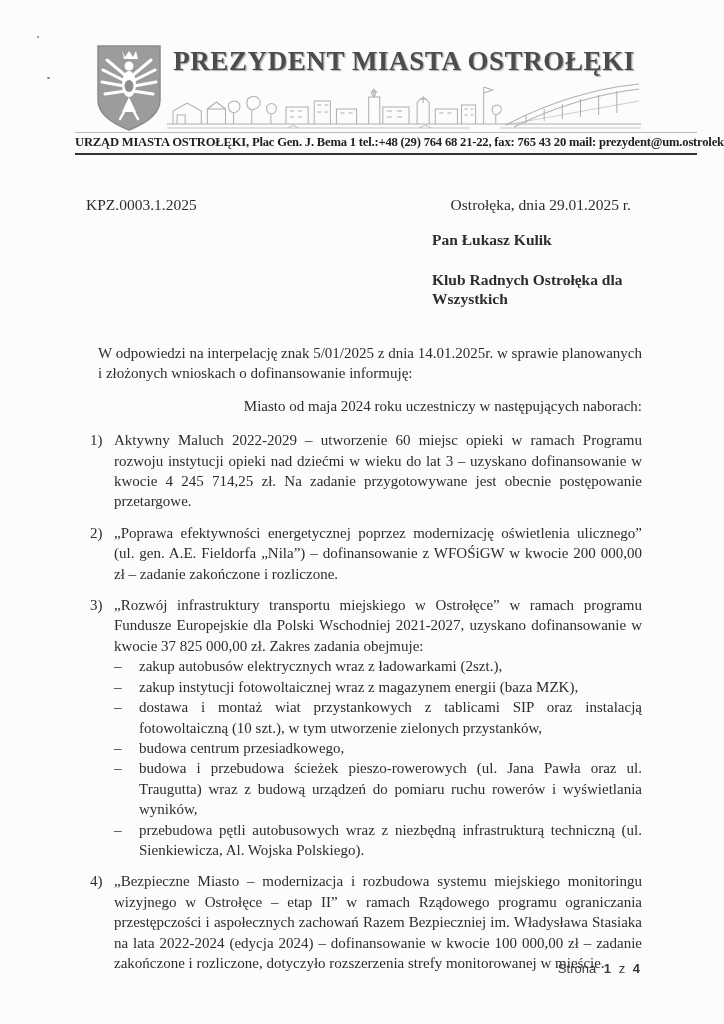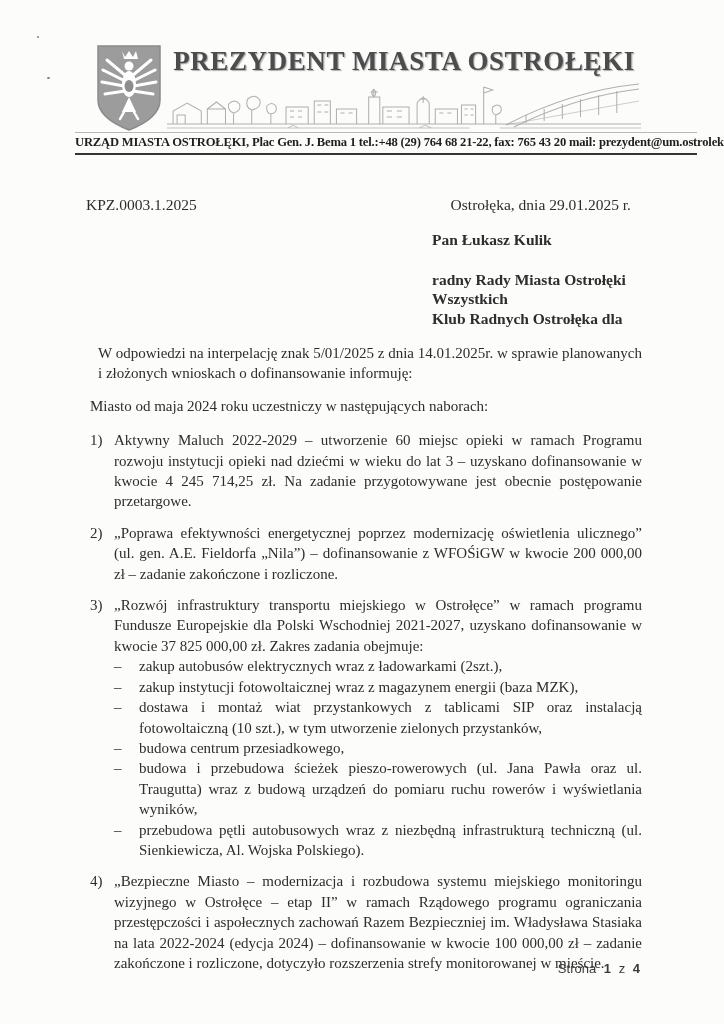--- a/index.html
+++ b/index.html
@@ -40,21 +40,21 @@
     font-weight:bold; font-size:15.5px; line-height:19.5px;
   }
   .recipient .r1 { margin-bottom:20px; }
 
   
   .bodytext {
     position:absolute; left:90px; top:343px; width:552px;
     font-size:15px; line-height:20.4px; text-align:justify;
   }
   .para  { margin:0 0 12px 8px; }
-  .lead  { margin:0 0 14px 0; text-align:left; }
+  .lead  { margin:0 0 14px 0; text-align:right; }
   .item  { display:flex; margin-bottom:11px; }
   .item-no   { width:24px; flex:none; }
   .item-text { flex:1; min-width:0; text-align:justify; }
   .subrow { display:flex; }
   .dash   { width:25px; flex:none; }
   .sub-text { flex:1; min-width:0; text-align:justify; }
 
   
   .footer {
     position:absolute; top:961px; right:84px;
@@ -150,23 +150,22 @@
     </div>
   </div>
 
   <div class="addressbar">URZĄD MIASTA OSTROŁĘKI, Plac Gen. J. Bema 1 tel.:+48 (29) 764 68 21-22, fax: 765 43 20 mail: prezydent@um.ostroleka.pl</div>
 
   <div class="place-date">Ostrołęka, dnia 29.01.2025 r.</div>
   <div class="ref">KPZ.0003.1.2025</div>
 
   <div class="recipient">
     <div class="r1">Pan Łukasz Kulik</div>
-    <div>radny Rady Miasta Ostrołęki</div>
+    <div>Klub Radnych Ostrołęka dla</div>
     <div>Wszystkich</div>
-    <div>Klub Radnych Ostrołęka dla</div>
   </div>
 
   <div class="bodytext">
     <p class="para">W odpowiedzi na interpelację znak 5/01/2025 z dnia 14.01.2025r. w sprawie planowanych i złożonych wnioskach o dofinansowanie informuję:</p>
     <p class="para lead">Miasto od maja 2024 roku uczestniczy w następujących naborach:</p>
 
     <div class="item">
       <span class="item-no">1)</span>
       <div class="item-text">Aktywny Maluch 2022-2029 – utworzenie 60 miejsc opieki w ramach Programu rozwoju instytucji opieki nad dziećmi w wieku do lat 3 – uzyskano dofinansowanie w kwocie 4 245 714,25 zł. Na zadanie przygotowywane jest obecnie postępowanie przetargowe.</div>
     </div>

